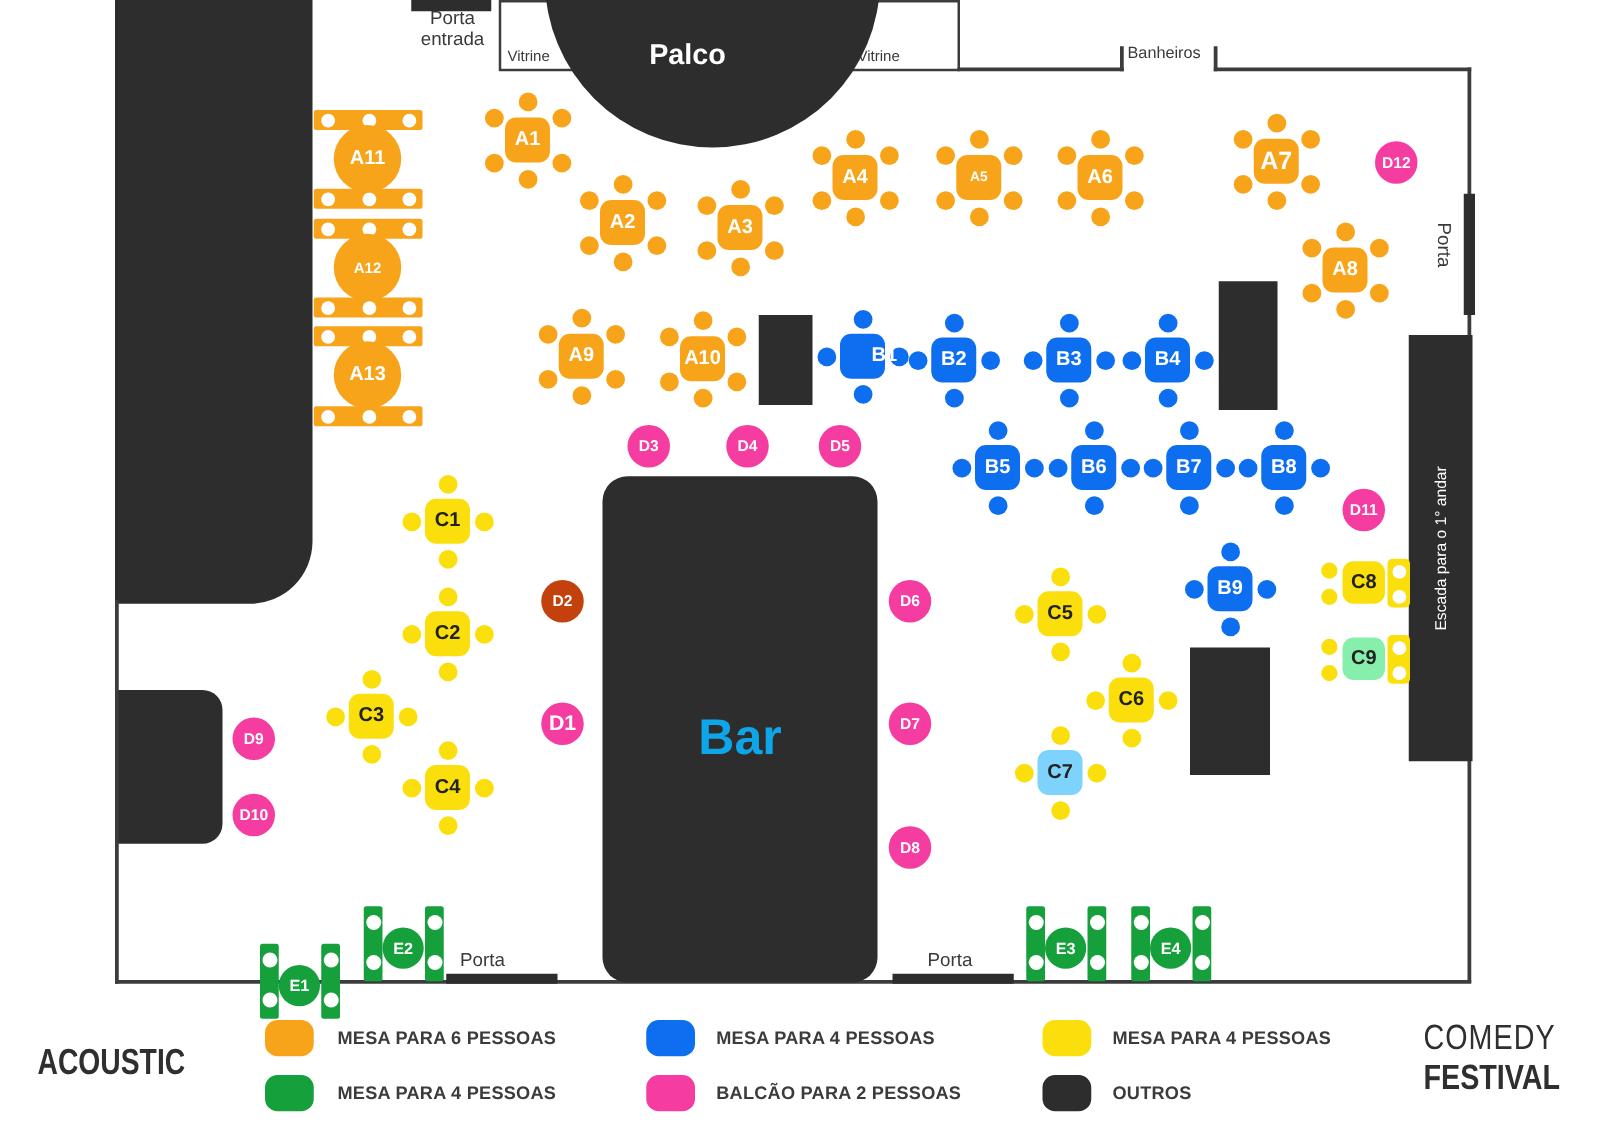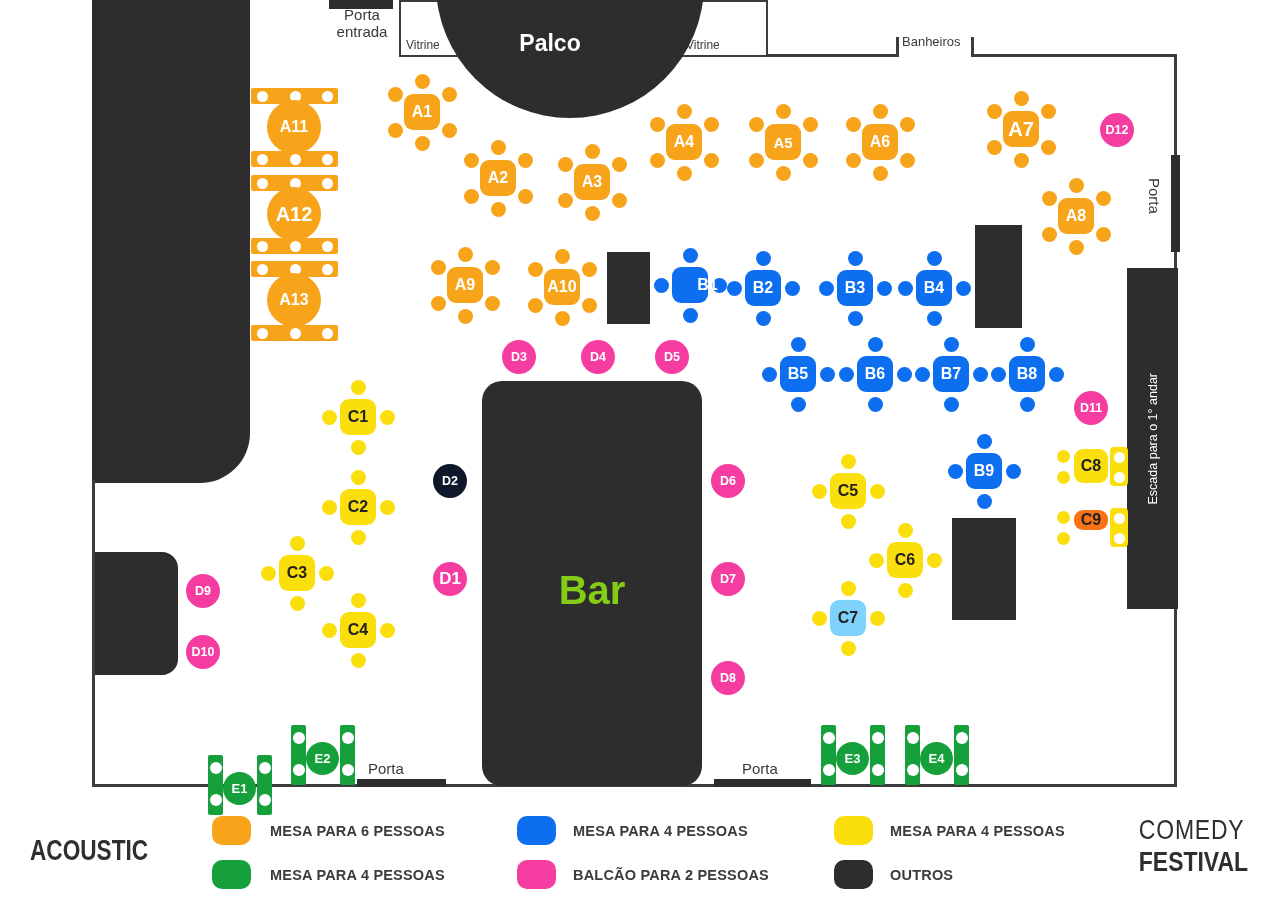--- a/index.html
+++ b/index.html
@@ -9,21 +9,21 @@
   .dark{background:#2D2D2D;}
   .wall{position:absolute;background:#3C3C3C;}
   .lbl{position:absolute;color:#3A3A3A;font-size:13px;white-space:nowrap;}
   .vbox{position:absolute;left:399px;top:0;width:369px;height:57px;background:#fff;
         border:2px solid #3C3C3C;box-sizing:border-box;}
   .stage{position:absolute;left:436px;top:-150px;width:268px;height:268px;border-radius:50%;}
   .stage-lbl{position:absolute;left:416px;top:30px;width:268px;text-align:center;color:#fff;
              font-size:23px;font-weight:700;}
   .bar-block{position:absolute;left:482px;top:381px;width:220px;height:405px;border-radius:20px;
              display:flex;align-items:center;justify-content:center;}
-  .bar-lbl{color:#84cc16;font-size:40px;font-weight:700;margin-top:14px;}
+  .bar-lbl{color:#0ea5e9;font-size:40px;font-weight:700;margin-top:14px;}
   .stairs{position:absolute;left:1127px;top:268px;width:51px;height:341px;
           display:flex;align-items:center;justify-content:center;}
   .stairs-lbl{writing-mode:vertical-rl;transform:rotate(180deg);color:#fff;font-size:12.5px;
               white-space:nowrap;}
   .vtext{writing-mode:vertical-rl;}
   .tbl{position:absolute;display:flex;align-items:center;justify-content:center;
        font-weight:700;font-size:16px;}
   .tbl span{position:relative;z-index:2;}
   .legend-swatch{position:absolute;width:39px;height:29px;border-radius:10px;}
   .legend-text{position:absolute;color:#3B3B3B;font-size:14.5px;font-weight:700;
@@ -120,21 +120,21 @@
         <div style="position: absolute; left: 10.5px; top: 41.5px; width: 15px; height: 15px; background: rgb(247, 164, 27); border-radius: 50%;"></div>
         <span style="color: rgb(255, 255, 255); font-size: 16px;">A4</span>
       </div>
       <div class="tbl" style="left: 765px; top: 124px; width: 36px; height: 36px; background: rgb(247, 164, 27); border-radius: 9px;">
         <div style="position: absolute; left: 10.5px; top: -20.5px; width: 15px; height: 15px; background: rgb(247, 164, 27); border-radius: 50%;"></div>
         <div style="position: absolute; left: -16.5px; top: -7.5px; width: 15px; height: 15px; background: rgb(247, 164, 27); border-radius: 50%;"></div>
         <div style="position: absolute; left: 37.5px; top: -7.5px; width: 15px; height: 15px; background: rgb(247, 164, 27); border-radius: 50%;"></div>
         <div style="position: absolute; left: -16.5px; top: 28.5px; width: 15px; height: 15px; background: rgb(247, 164, 27); border-radius: 50%;"></div>
         <div style="position: absolute; left: 37.5px; top: 28.5px; width: 15px; height: 15px; background: rgb(247, 164, 27); border-radius: 50%;"></div>
         <div style="position: absolute; left: 10.5px; top: 41.5px; width: 15px; height: 15px; background: rgb(247, 164, 27); border-radius: 50%;"></div>
-        <span style="color: rgb(255, 255, 255); font-size: 15px;">A5</span>
+        <span style="color: rgb(255, 255, 255); font-size: 11px;">A5</span>
       </div>
       <div class="tbl" style="left: 862px; top: 124px; width: 36px; height: 36px; background: rgb(247, 164, 27); border-radius: 9px;">
         <div style="position: absolute; left: 10.5px; top: -20.5px; width: 15px; height: 15px; background: rgb(247, 164, 27); border-radius: 50%;"></div>
         <div style="position: absolute; left: -16.5px; top: -7.5px; width: 15px; height: 15px; background: rgb(247, 164, 27); border-radius: 50%;"></div>
         <div style="position: absolute; left: 37.5px; top: -7.5px; width: 15px; height: 15px; background: rgb(247, 164, 27); border-radius: 50%;"></div>
         <div style="position: absolute; left: -16.5px; top: 28.5px; width: 15px; height: 15px; background: rgb(247, 164, 27); border-radius: 50%;"></div>
         <div style="position: absolute; left: 37.5px; top: 28.5px; width: 15px; height: 15px; background: rgb(247, 164, 27); border-radius: 50%;"></div>
         <div style="position: absolute; left: 10.5px; top: 41.5px; width: 15px; height: 15px; background: rgb(247, 164, 27); border-radius: 50%;"></div>
         <span style="color: rgb(255, 255, 255); font-size: 16px;">A6</span>
       </div>
@@ -313,51 +313,51 @@
       </div>
       <div style="position: absolute; left: 251px; top: 325px; width: 87px; height: 16px; background: rgb(247, 164, 27); border-radius: 2px;">
         <div style="position: absolute; left: 5.5px; top: 2.5px; width: 11px; height: 11px; background: rgb(255, 255, 255); border-radius: 50%;"></div>
         <div style="position: absolute; left: 38.5px; top: 2.5px; width: 11px; height: 11px; background: rgb(255, 255, 255); border-radius: 50%;"></div>
         <div style="position: absolute; left: 70.5px; top: 2.5px; width: 11px; height: 11px; background: rgb(255, 255, 255); border-radius: 50%;"></div>
       </div>
       <div class="tbl" style="left: 267px; top: 100px; width: 54px; height: 54px; background: rgb(247, 164, 27); border-radius: 50%;">
         <span style="color: rgb(255, 255, 255); font-size: 16px;">A11</span>
       </div>
       <div class="tbl" style="left: 267px; top: 187px; width: 54px; height: 54px; background: rgb(247, 164, 27); border-radius: 50%;">
-        <span style="color: rgb(255, 255, 255); font-size: 20px;">A12</span>
+        <span style="color: rgb(255, 255, 255); font-size: 12px;">A12</span>
       </div>
       <div class="tbl" style="left: 267px; top: 273px; width: 54px; height: 54px; background: rgb(247, 164, 27); border-radius: 50%;">
         <span style="color: rgb(255, 255, 255); font-size: 16px;">A13</span>
       </div>
       <div style="position: absolute; left: 1057px; top: 444px; width: 72px; height: 44px;">
         <div style="position: absolute; left: -0.5px; top: 5.5px; width: 13px; height: 13px; background: rgb(251, 223, 12); border-radius: 50%;"></div>
         <div style="position: absolute; left: -0.5px; top: 26.5px; width: 13px; height: 13px; background: rgb(251, 223, 12); border-radius: 50%;"></div>
         <div class="tbl" style="position: absolute; left: 17px; top: 5px; width: 34px; height: 34px; background: rgb(251, 223, 12); border-radius: 9px;">
           <span style="color: rgb(34, 34, 34); font-size: 16px;">C8</span>
         </div>
         <div style="position: absolute; left: 53px; top: 3px; width: 18px; height: 39px; background: rgb(251, 223, 12); border-radius: 4px;">
           <div style="position: absolute; left: 3.5px; top: 4.5px; width: 11px; height: 11px; background: rgb(255, 255, 255); border-radius: 50%;"></div>
           <div style="position: absolute; left: 3.5px; top: 24.5px; width: 11px; height: 11px; background: rgb(255, 255, 255); border-radius: 50%;"></div>
         </div>
       </div>
       <div style="position: absolute; left: 1057px; top: 505px; width: 72px; height: 44px;">
         <div style="position: absolute; left: -0.5px; top: 5.5px; width: 13px; height: 13px; background: rgb(251, 223, 12); border-radius: 50%;"></div>
         <div style="position: absolute; left: -0.5px; top: 26.5px; width: 13px; height: 13px; background: rgb(251, 223, 12); border-radius: 50%;"></div>
-        <div class="tbl" style="position: absolute; left: 17px; top: 5px; width: 34px; height: 20px; background: #f97316; border-radius: 9px; text-align: center;">
+        <div class="tbl" style="position: absolute; left: 17px; top: 5px; width: 34px; height: 34px; background: #86efac; border-radius: 9px; text-align: center;">
           <span style="color: rgb(34, 34, 34); font-size: 16px;">C9</span>
         </div>
         <div style="position: absolute; left: 53px; top: 3px; width: 18px; height: 39px; background: rgb(251, 223, 12); border-radius: 4px;">
           <div style="position: absolute; left: 3.5px; top: 4.5px; width: 11px; height: 11px; background: rgb(255, 255, 255); border-radius: 50%;"></div>
           <div style="position: absolute; left: 3.5px; top: 24.5px; width: 11px; height: 11px; background: rgb(255, 255, 255); border-radius: 50%;"></div>
         </div>
       </div>
       <div class="tbl" style="left: 433px; top: 562px; width: 34px; height: 34px; background: rgb(245, 61, 161); border-radius: 50%;">
         <span style="color: rgb(255, 255, 255); font-size: 17px;">D1</span>
       </div>
-      <div class="tbl" style="left: 433px; top: 464px; width: 34px; height: 34px; background: #0f172a; border-radius: 50%; justify-content: center;">
+      <div class="tbl" style="left: 433px; top: 464px; width: 34px; height: 34px; background: #c2410c; border-radius: 50%; justify-content: center;">
         <span style="color: rgb(255, 255, 255); font-size: 12.5px;">D2</span>
       </div>
       <div class="tbl" style="left: 502px; top: 340px; width: 34px; height: 34px; background: rgb(245, 61, 161); border-radius: 50%;">
         <span style="color: rgb(255, 255, 255); font-size: 12.5px;">D3</span>
       </div>
       <div class="tbl" style="left: 581px; top: 340px; width: 34px; height: 34px; background: rgb(245, 61, 161); border-radius: 50%;">
         <span style="color: rgb(255, 255, 255); font-size: 12.5px;">D4</span>
       </div>
       <div class="tbl" style="left: 655px; top: 340px; width: 34px; height: 34px; background: rgb(245, 61, 161); border-radius: 50%;">
         <span style="color: rgb(255, 255, 255); font-size: 12.5px;">D5</span>

